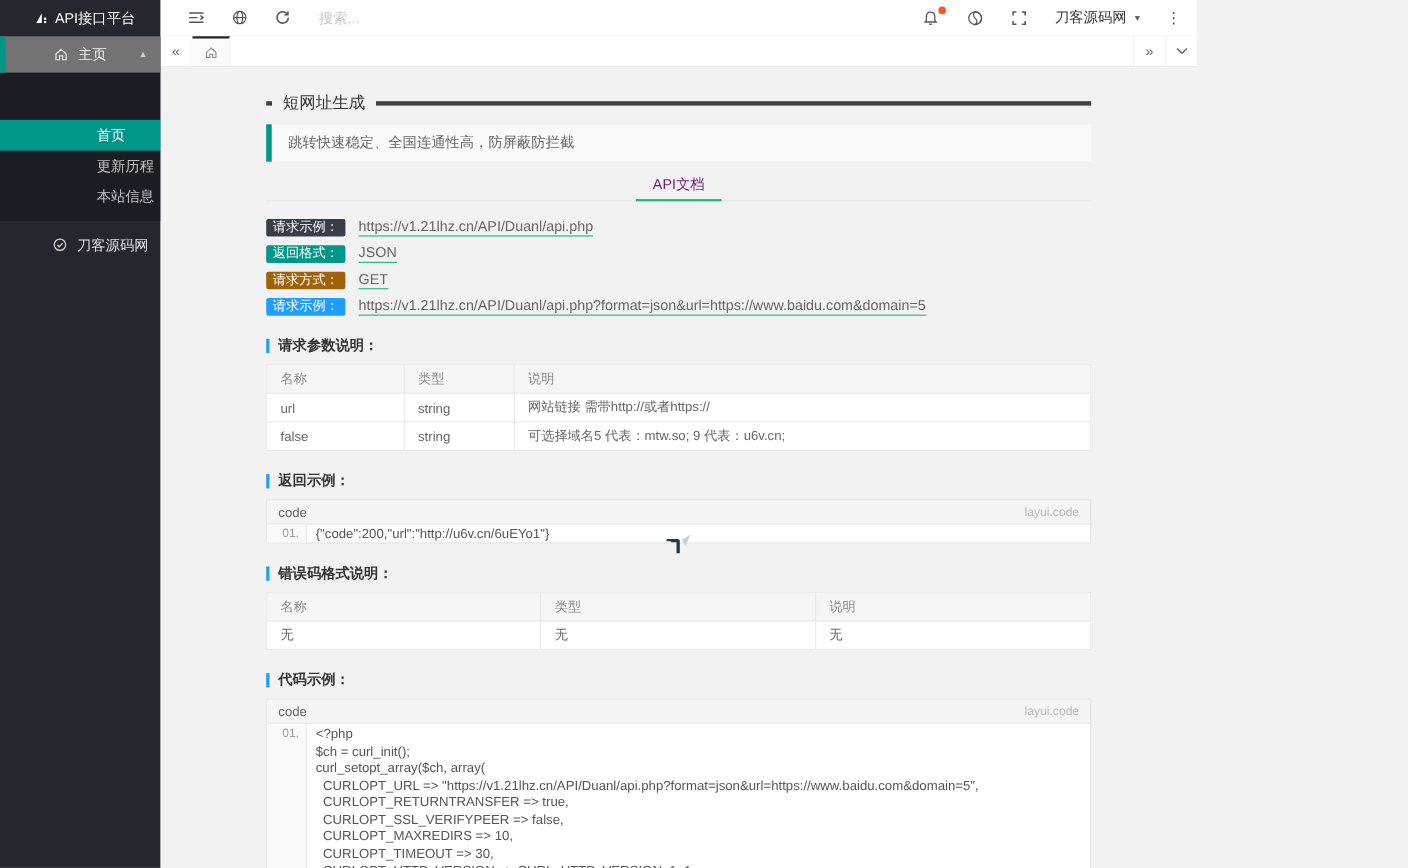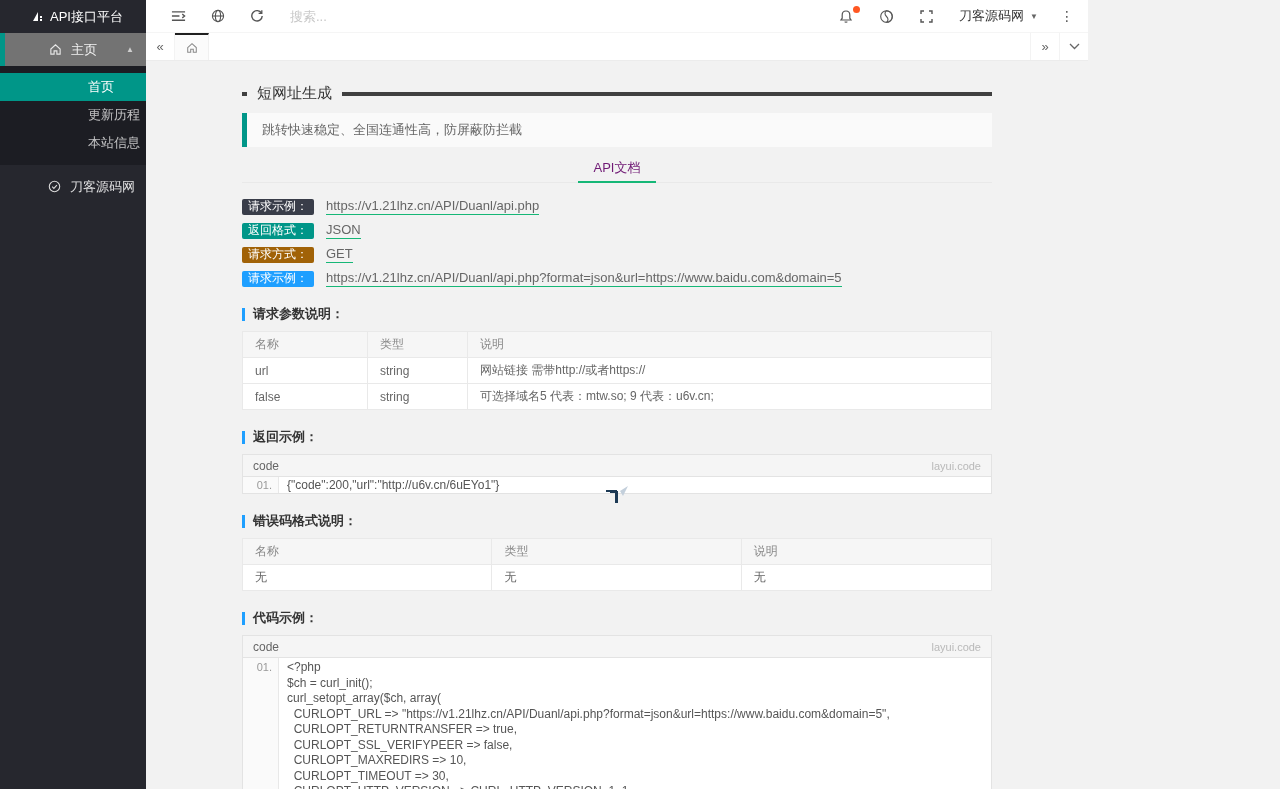--- a/index.html
+++ b/index.html
@@ -20,21 +20,21 @@
     color:#f1f1f1; font-size:13px; border-left:5px solid #009688; background:#737373; cursor:pointer;
   }
   .menu-parent .p-icon { margin-left:44px; display:flex; }
   .menu-parent .p-label { margin-left:9px; }
   .menu-parent .p-arrow { position:absolute; right:12px; font-size:8px; color:#cfcfcf; }
   .submenu { background:#1c1d23; padding:7px 0 8px; }
   .submenu-item {
     height:28px; line-height:28px; padding-left:88px;
     color:rgba(255,255,255,.72); font-size:13px; cursor:pointer;
   }
-  .submenu-item.active { background:#009688; color:#fff; }
+  .submenu-item.active { background:#009688; color:#fff;margin-top:36px; }
   .menu-single {
     margin-top:5px; height:33px; display:flex; align-items:center;
     color:rgba(255,255,255,.85); font-size:13px; cursor:pointer;
   }
   .menu-single .s-icon { margin-left:48px; display:flex; }
   .menu-single .s-label { margin-left:9px; }
 
   
   .main { flex:1; display:flex; flex-direction:column; min-width:0; }
 

